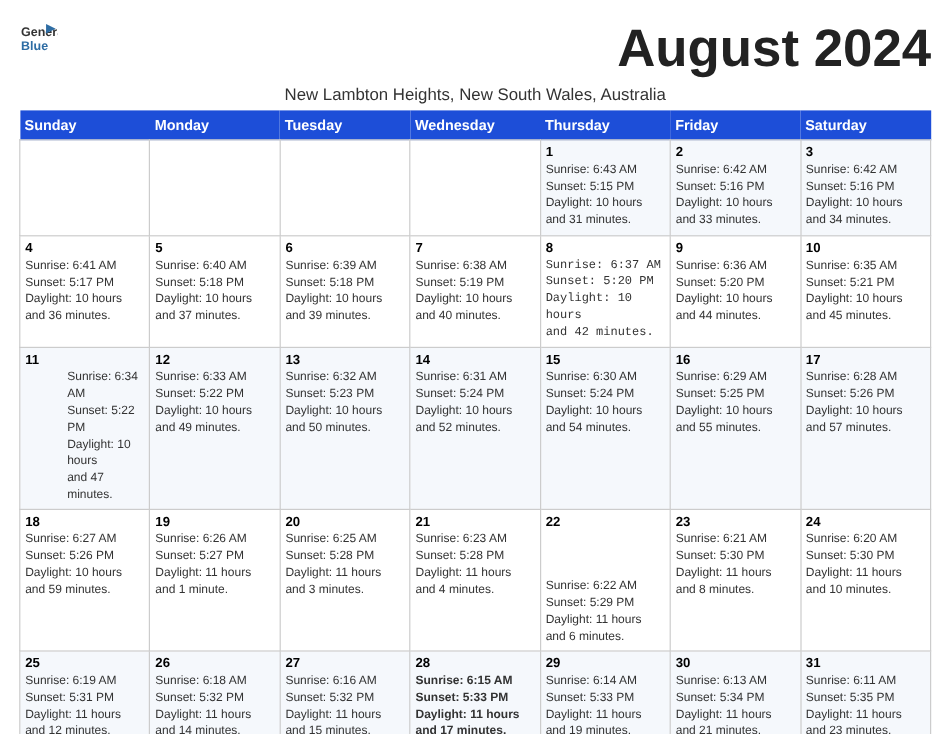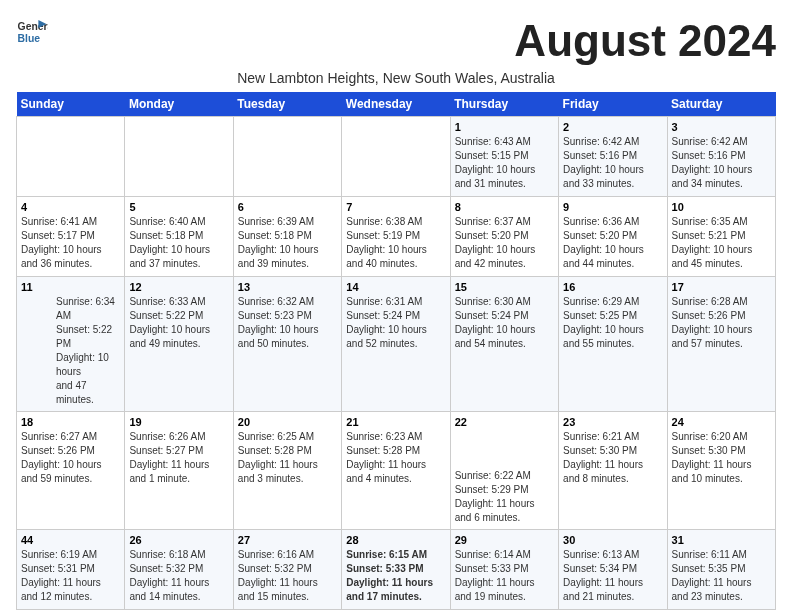--- a/index.html
+++ b/index.html
@@ -160,21 +160,21 @@
         </td>
         <td>
           <span class="day-number">7</span>
           <div class="day-info" style="white-space: pre-line;">Sunrise: 6:38 AM
 Sunset: 5:19 PM
 Daylight: 10 hours
 and 40 minutes.</div>
         </td>
         <td>
           <span class="day-number">8</span>
-          <div class="day-info" style="white-space: pre-line;">Sunrise: 6:37 AM
+          <div class="day-info" style="white-space: pre-line; font-family: Liberation Mono, monospace;">Sunrise: 6:37 AM
 Sunset: 5:20 PM
 Daylight: 10 hours
 and 42 minutes.</div>
         </td>
         <td>
           <span class="day-number">9</span>
           <div class="day-info" style="white-space: pre-line;">Sunrise: 6:36 AM
 Sunset: 5:20 PM
 Daylight: 10 hours
 and 44 minutes.</div>
@@ -284,21 +284,21 @@
         <td>
           <span class="day-number">24</span>
           <div class="day-info" style="white-space: pre-line;">Sunrise: 6:20 AM
 Sunset: 5:30 PM
 Daylight: 11 hours
 and 10 minutes.</div>
         </td>
       </tr>
       <tr>
         <td>
-          <span class="day-number">44</span>
+          <span class="day-number">25</span>
           <div class="day-info" style="white-space: pre-line;">Sunrise: 6:19 AM
 Sunset: 5:31 PM
 Daylight: 11 hours
 and 12 minutes.</div>
         </td>
         <td>
           <span class="day-number">26</span>
           <div class="day-info" style="white-space: pre-line;">Sunrise: 6:18 AM
 Sunset: 5:32 PM
 Daylight: 11 hours

